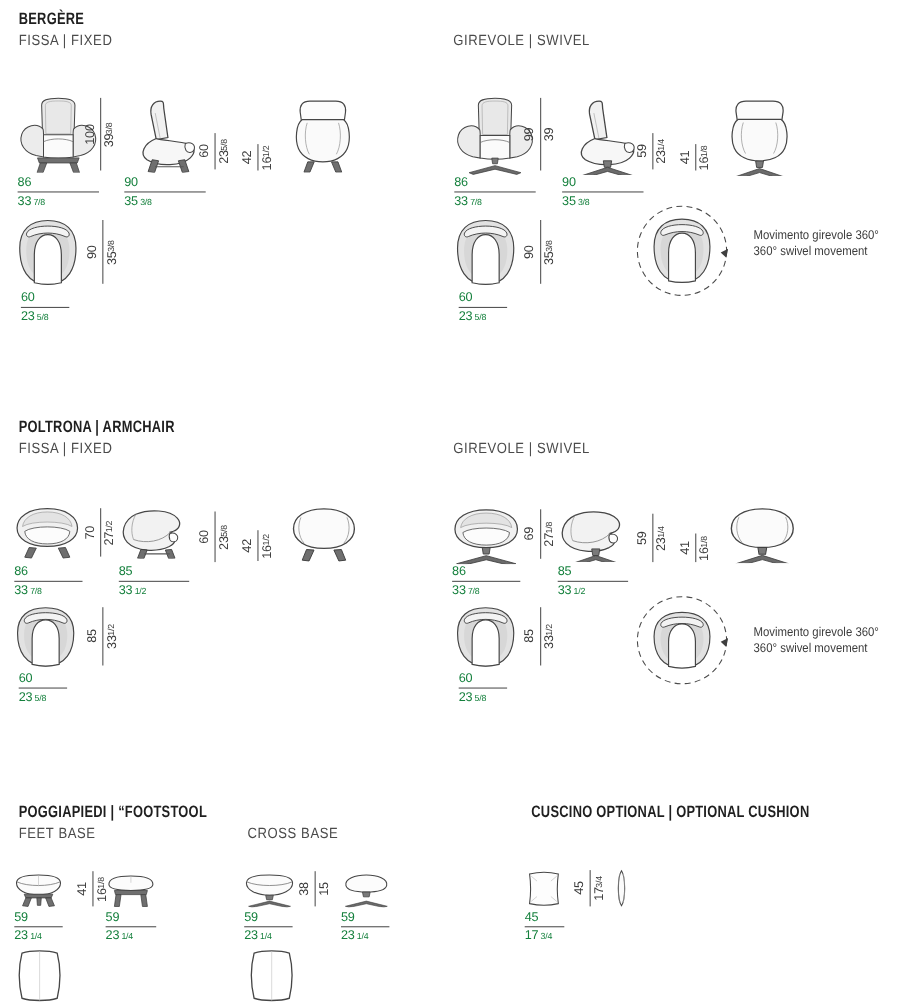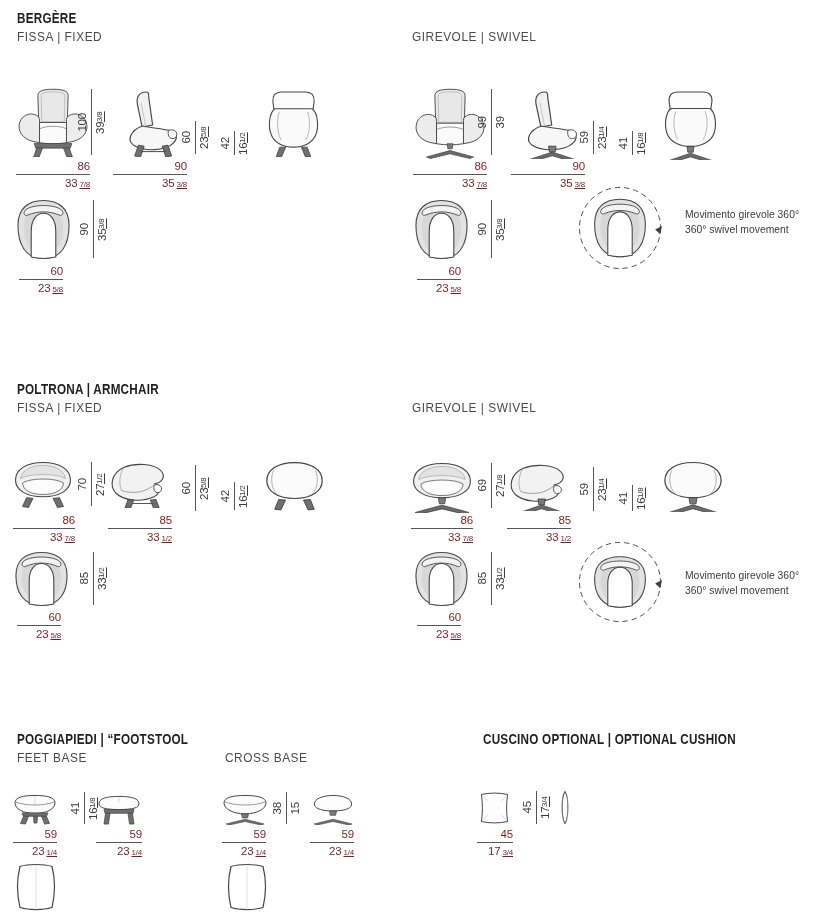--- a/index.html
+++ b/index.html
@@ -5,25 +5,25 @@
   html,body{margin:0;padding:0;background:#fff;}
   .sheet{position:relative;width:817px;height:913px;background:#ffffff;overflow:hidden;
          font-family:"Liberation Sans", sans-serif;color:#3b3b3b;}
   .h1{position:absolute;font-weight:bold;font-size:15px;color:#1f1f1f;letter-spacing:.3px;
       white-space:nowrap;transform:scaleX(.78);transform-origin:left top;}
   .h2{position:absolute;font-size:13.5px;color:#4a4a4a;letter-spacing:.6px;white-space:nowrap;
       transform:scaleX(.88);transform-origin:left top;}
   .note{position:absolute;font-size:11.5px;color:#3c3c3c;line-height:15px;white-space:nowrap;
       transform:scaleX(.9);transform-origin:left top;}
   .draw{position:absolute;display:block;}
-  .hdim{position:absolute;text-align:right;color:#7f1d1d;letter-spacing:-.2px;}
+  .hdim{position:absolute;text-align:left;color:#15803d;letter-spacing:-.2px;}
   .hdim .cm{font-size:11.5px;line-height:12px;padding-bottom:2px;}
   .hdim .bar{height:1px;background:#555;}
   .hdim .in{font-size:11.5px;line-height:12px;padding-top:2px;white-space:nowrap;}
-  .frac{font-size:8px;margin-left:2px;text-decoration:underline;}
+  .frac{font-size:8px;margin-left:2px;}
   .vdim{position:absolute;display:flex;flex-direction:row;align-items:center;color:#3b3b3b;letter-spacing:-.2px;}
   .vdim .vbar{width:1px;background:#555;height:100%;flex:none;}
   .vtxt{writing-mode:vertical-rl;transform:rotate(180deg);font-size:11.5px;line-height:12px;
         white-space:nowrap;flex:none;}
   .vcm{margin-right:2.5px;}
   .vin{margin-left:2.5px;}
 </style>
 </head>
 <body>
 

